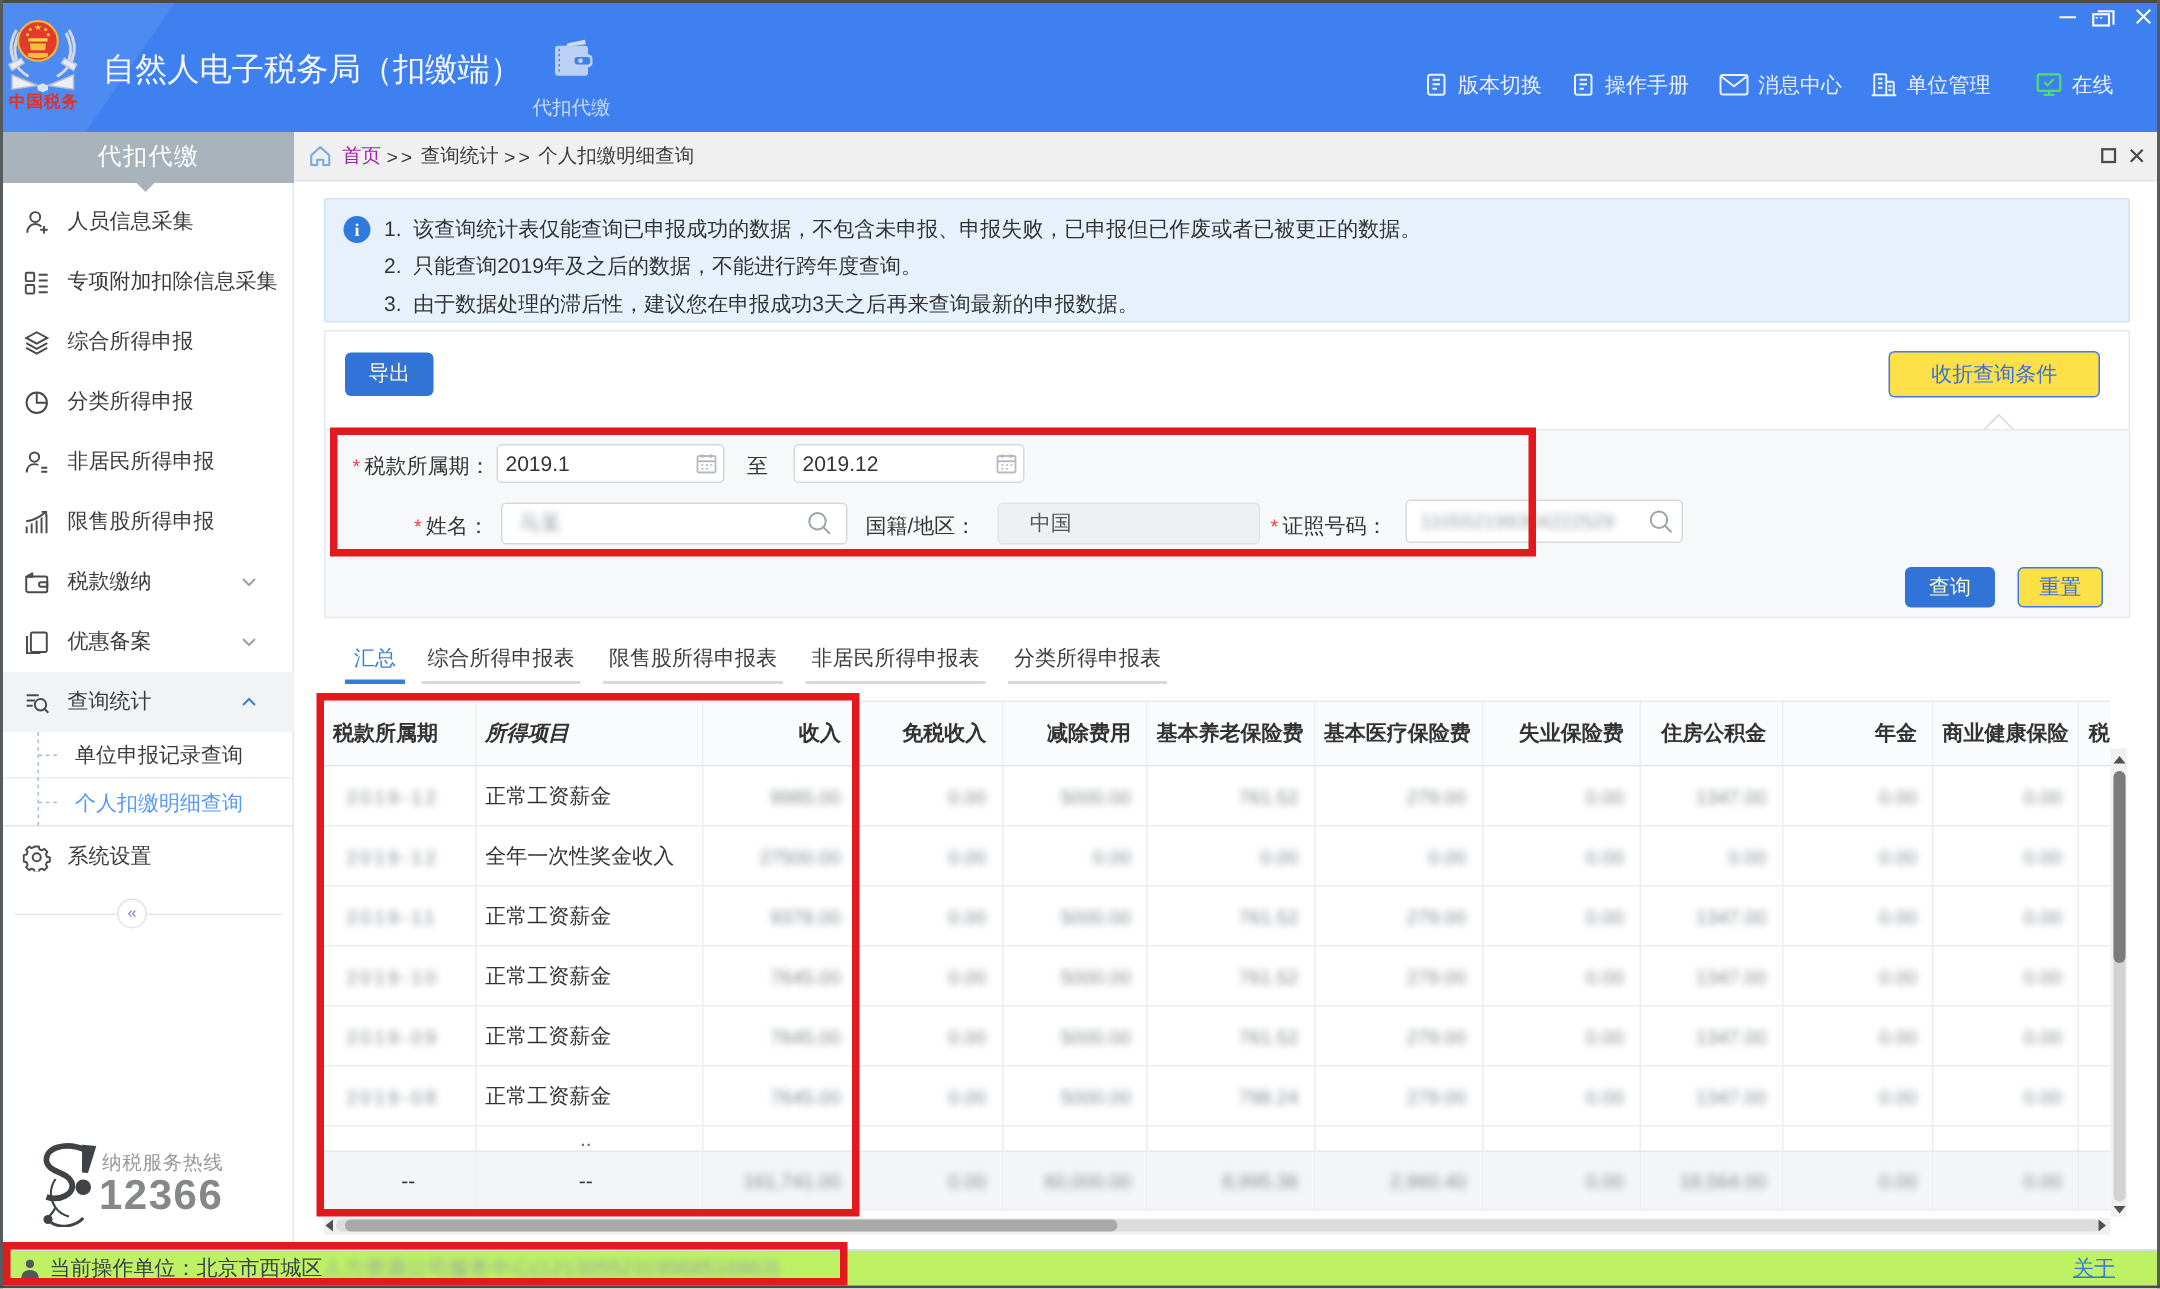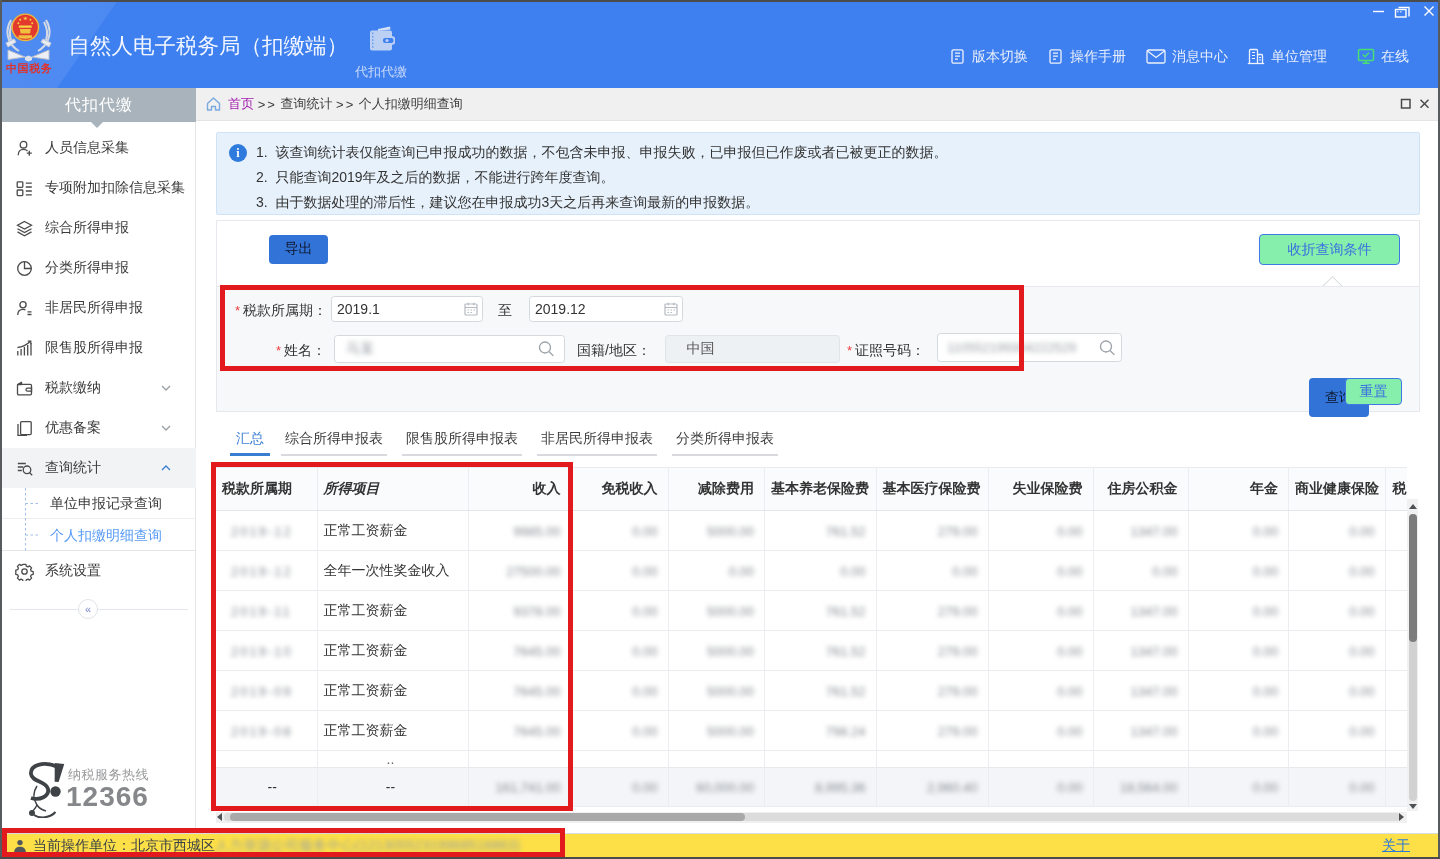--- a/index.html
+++ b/index.html
@@ -42,22 +42,22 @@
 
 #infobox{left:216px;top:132px;width:1204px;height:83px;background:#e7f1fb;border:1px solid #cfe2f6;border-radius:2px;font-size:14px;color:#333;}
 #infobox .ico{position:absolute;left:12px;top:11px;width:18px;height:18px;border-radius:50%;background:#2e7bdd;color:#fff;font-size:12px;font-weight:bold;text-align:center;line-height:18px;font-family:"Liberation Serif",serif;}
 #infobox .lines{position:absolute;left:39px;top:6.5px;line-height:25px;}
 
 
 #panel2{left:216px;top:219.5px;width:1204px;height:192px;background:#fff;border:1px solid #e5e8ec;}
 #formbg{position:absolute;left:0;top:65px;width:1202px;height:125px;background:#f6f8fa;border-top:1px solid #e7e9ec;}
 #notch{position:absolute;left:1104px;top:54px;width:22px;height:11px;overflow:hidden;z-index:3;}
 #notch i{position:absolute;left:3.5px;top:4px;width:15px;height:15px;background:#fff;border:1px solid #d8dadd;transform:rotate(45deg);}
-.btn-blue{position:absolute;background:#3273d8;color:#0f172a;font-size:14px;border-radius:4px;display:flex;align-items:center;justify-content:center;margin-left:39px;}
-.btn-line{position:absolute;background:#86efac;color:#3a6fe0;font-size:14px;border:1px solid #4179e2;border-radius:4px;display:flex;align-items:center;justify-content:center;}
+.btn-blue{position:absolute;background:#3273d8;color:#fef9c3;font-size:14px;border-radius:4px;display:flex;align-items:center;justify-content:center;}
+.btn-line{position:absolute;background:#fde047;color:#3a6fe0;font-size:14px;border:1px solid #4179e2;border-radius:4px;display:flex;align-items:center;justify-content:center;}
 .flabel{position:absolute;font-size:14px;color:#333;white-space:nowrap;}
 .fstar{color:#f03b3b;margin-right:3px;font-size:13px;}
 .finput{position:absolute;background:#fff;border:1px solid #d5d9de;border-radius:3.5px;font-size:14px;color:#333;display:flex;align-items:center;padding-left:5px;white-space:nowrap;}
 .finput.dis{background:#eef1f3;border-color:#e0e4e8;color:#555;font-size:14px;}
 .fico{position:absolute;right:7px;top:50%;transform:translateY(-50%);}
 
 
 #tabs{left:230px;top:430px;height:26px;display:flex;font-size:14px;color:#3c3c3c;white-space:nowrap;}
 #tabs .tab{margin-right:15px;padding:0 4px 7px 4px;border-bottom:2px solid #d8dadd;}
 #tabs .tab.act{color:#3a7ed2;border-bottom:3px solid #3a7ed2;padding:0 6px 6px 6px;margin-right:11px;}
@@ -78,21 +78,21 @@
 
 #vsb{left:1407px;top:499px;width:11px;height:312px;background:#f1f1f1;}
 #vsb .groove{position:absolute;left:1.5px;top:15px;width:8px;height:287px;background:#d2d2d2;border-radius:4px;}
 #vsb .thumb{position:absolute;left:1.5px;top:15px;width:8px;height:128px;background:#7c7c7c;border-radius:4px;}
 #hsb{left:216px;top:811.5px;width:1191px;height:11px;background:#f0f0f0;}
 #hsb .groove{position:absolute;left:8px;top:1.5px;width:1176px;height:8px;background:#dcdcdc;border-radius:4px;}
 #hsb .thumb{position:absolute;left:14px;top:1.5px;width:515px;height:8px;background:#a9a9a9;border-radius:4px;}
 .sbarrow{position:absolute;width:0;height:0;}
 
 
-#botbar{left:2px;top:833px;width:1436px;height:24px;background:#fde047;border-top:1px solid #d6dbdf;}
+#botbar{left:2px;top:833px;width:1436px;height:24px;background:#bef264;border-top:1px solid #d6dbdf;}
 #botbar .txt{position:absolute;left:31px;top:3px;font-size:14px;color:#3b4046;white-space:nowrap;}
 #botbar .about{position:absolute;right:28px;top:3px;font-size:14px;color:#2e7ad6;text-decoration:underline;}
 
 
 .redbox{position:absolute;border:5px solid #e2191d;z-index:40;}
 #red1{left:220px;top:285px;width:804px;height:86px;}
 #red2{left:211px;top:462px;width:362px;height:349px;}
 #red3{left:2px;top:828px;width:563px;height:29px;}
 </style>
 </head>
@@ -339,21 +339,21 @@
 <div class="finput dis" style="left:447.5px;top:114.5px;width:175px;height:28px;padding-left:21px;">中国</div>
 <div class="flabel" style="left:630px;top:121px;"><span class="fstar">*</span>证照号码：</div>
 <div class="finput" style="left:720px;top:112.5px;width:185px;height:29px;padding-left:9px;">
       <span class="bl2">110552199304222529</span>
   <svg class="fico" width="19" height="19" viewBox="0 0 19 19" fill="none" stroke="#9aa1a8" stroke-width="1.3" style="right:4px;">
         <circle cx="8" cy="8" r="5.5"></circle>
         <path d="M12.2 12.2l4.2 4.2"></path>
       </svg>
 </div>
 
-<div class="btn-blue" style="left:1053px;top:157.5px;width:60px;height:39px;">查询</div>
+<div class="btn-blue" style="left:1053px;top:157.5px;width:60px;height:27px;">查询</div>
 <div class="btn-line" style="left:1128px;top:157.5px;width:57px;height:27px;">重置</div>
 </div>
 <div class="abs" id="tabs">
 <div class="tab act">汇总</div>
     <div class="tab">综合所得申报表</div>
     <div class="tab">限售股所得申报表</div>
     <div class="tab">非居民所得申报表</div>
     <div class="tab">分类所得申报表</div>
 </div>
 <div class="abs" id="tbl">

